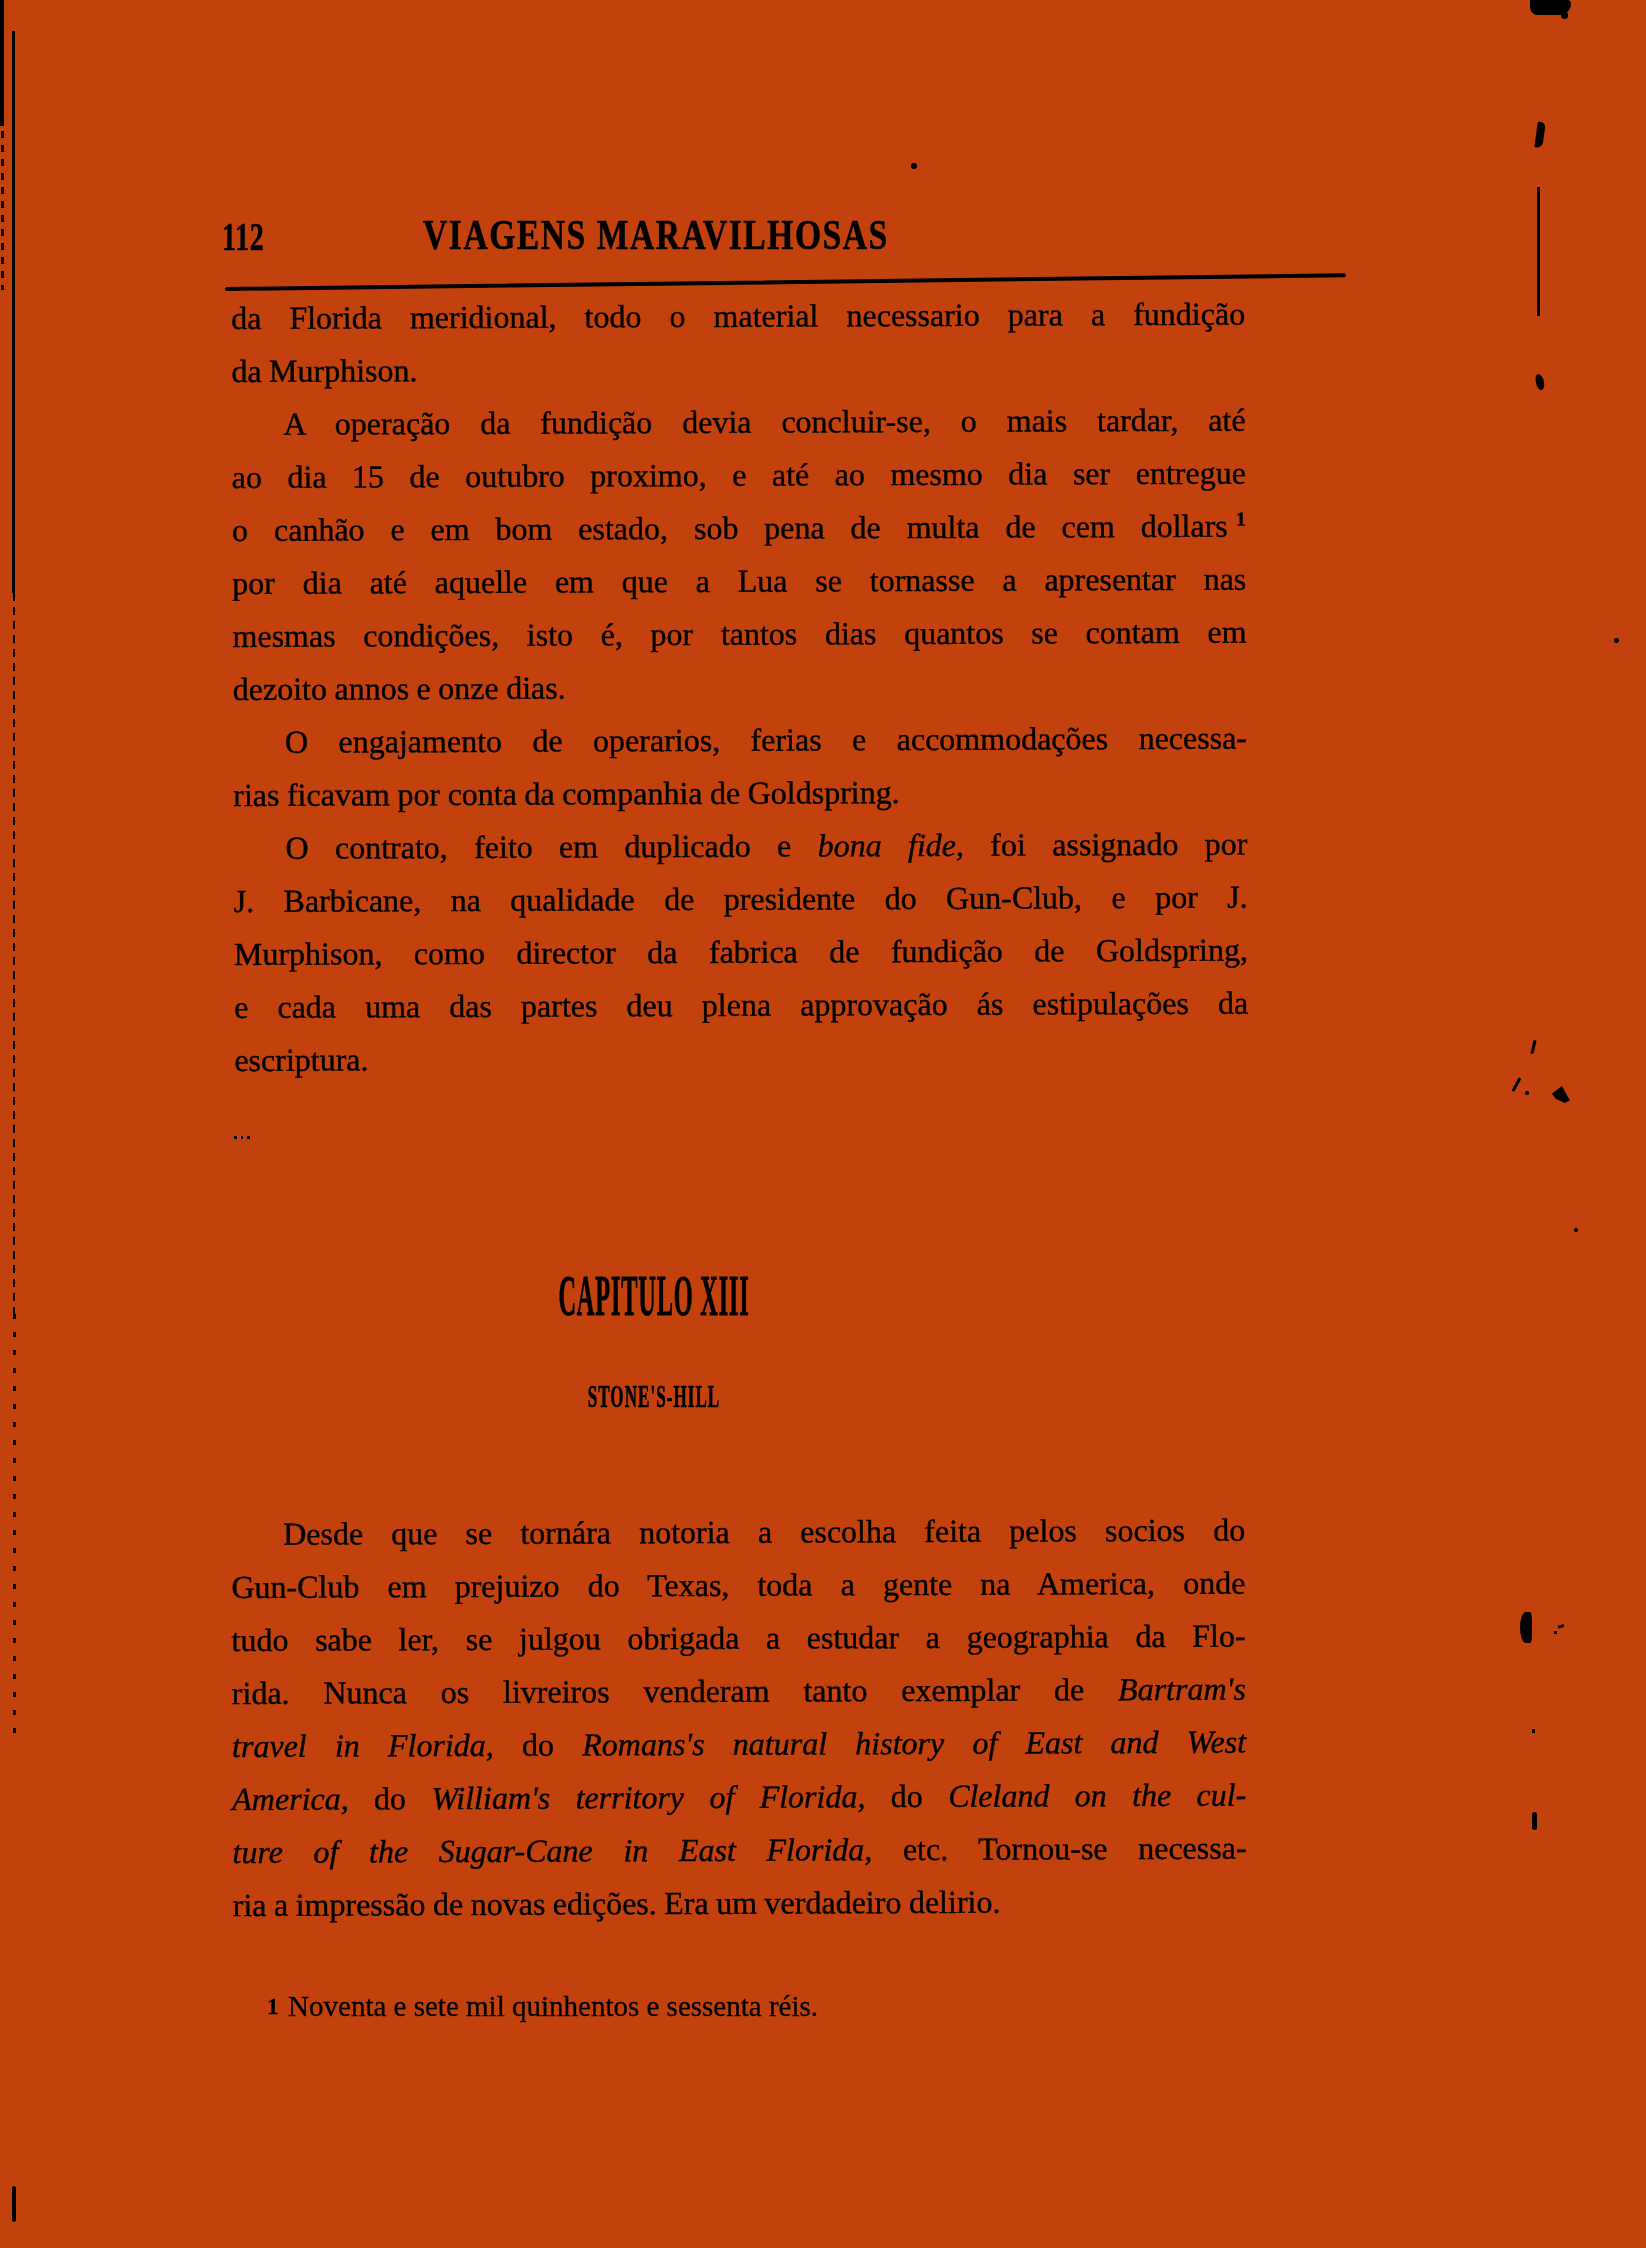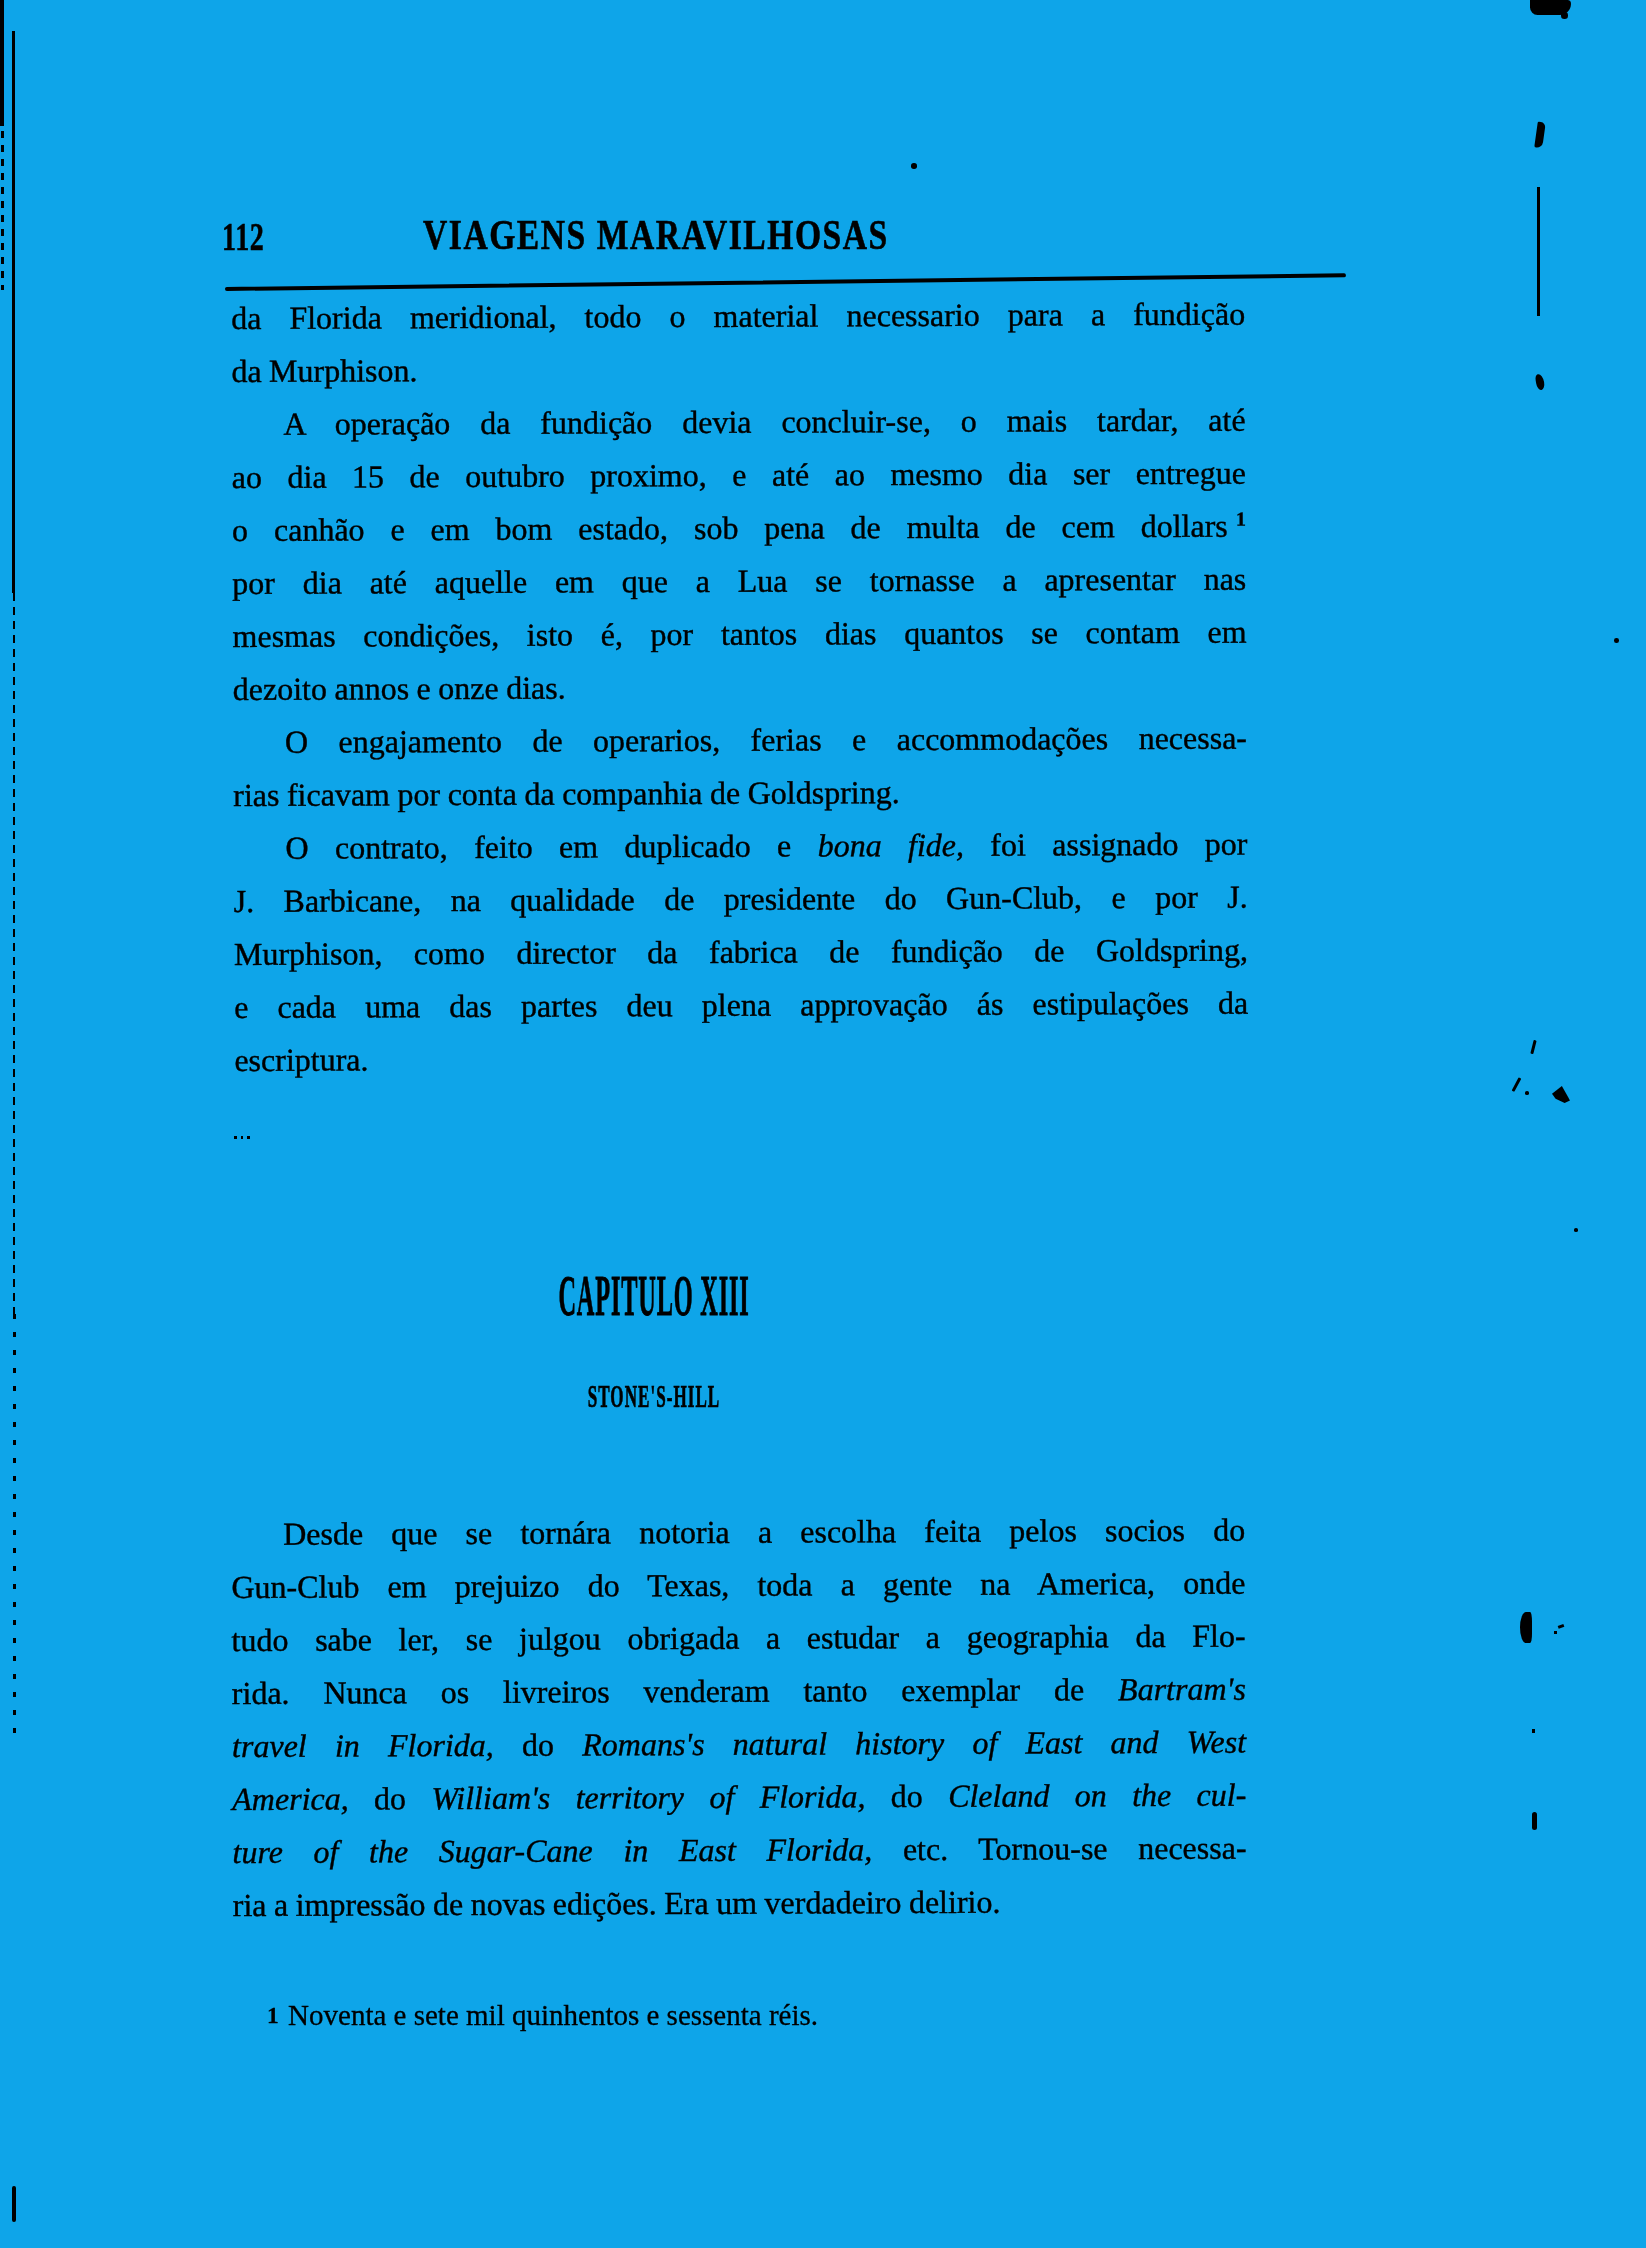--- a/index.html
+++ b/index.html
@@ -1,19 +1,19 @@
 <!DOCTYPE html>
 <html style="font-size:15px"><head>
 <meta charset="utf-8">
 <style>
   html,body{margin:0;padding:0;background:#e8e8e8;}
   .page{
     position:relative;
     width:1646px;height:2249px;
-    background:#0ea5e9;
+    background:#c2410c;
     overflow:hidden;
     font-family:"Liberation Serif","DejaVu Serif",serif;
     color:#000;
   }
   
   .pagenum{
     position:absolute;left:222px;top:219px;
     font-size:39px;font-weight:700;line-height:36px;
     transform:scaleX(0.72);transform-origin:left center;
     -webkit-text-stroke:0.5px #000;
@@ -64,21 +64,21 @@
   .chapter-sub{
     position:absolute;left:654px;top:1381px;
     font-size:31px;font-weight:700;line-height:32px;white-space:nowrap;
     transform:translateX(-50%) scaleX(0.55);transform-origin:center;
     -webkit-text-stroke:0.7px #000;
     letter-spacing:1.9px;
   }
   
   .footnote{
     position:absolute;left:267px;top:1988px;
-    font-size:29px;line-height:37px;margin-top:9px;
+    font-size:29px;line-height:37px;
     -webkit-text-stroke:0.3px #000;
   }
   .fn-marker{font-size:23.4px;font-weight:700;margin-right:9.4px;position:relative;top:-1.9px;}
   
   .art{position:absolute;background:#000;}
   .le-a{left:0;top:0;width:3.7px;height:126px;}
   .le-a2{left:0.9px;top:131px;width:2.8px;height:159px;background:repeating-linear-gradient(to bottom,#000 0 6.6px,transparent 6.6px 14px);}
   .le-b{left:12px;top:31px;width:2.8px;height:562px;}
   .le-c{left:13px;top:593px;width:1.9px;height:721px;background:repeating-linear-gradient(to bottom,#000 0 8.4px,transparent 8.4px 14px);}
   .le-d{left:13px;top:1314px;width:2.8px;height:431px;background:repeating-linear-gradient(to bottom,#000 0 4.7px,transparent 4.7px 18px);}

